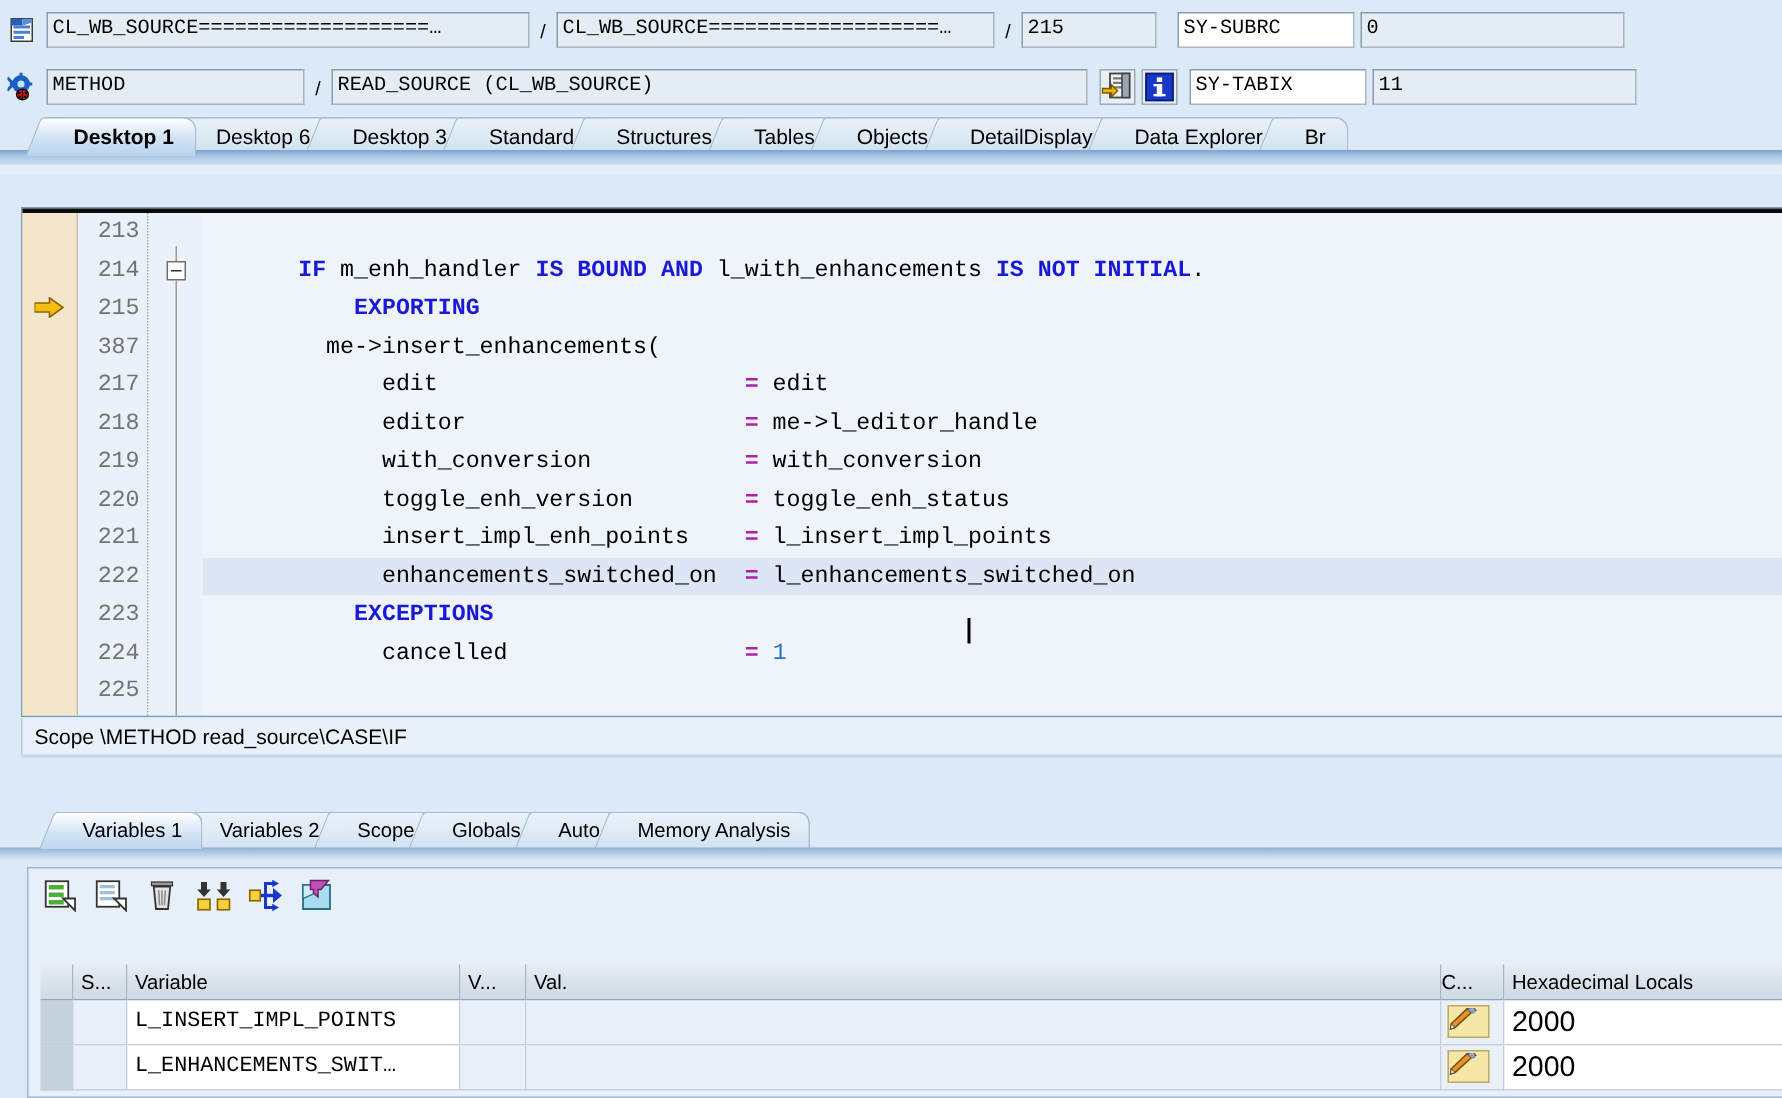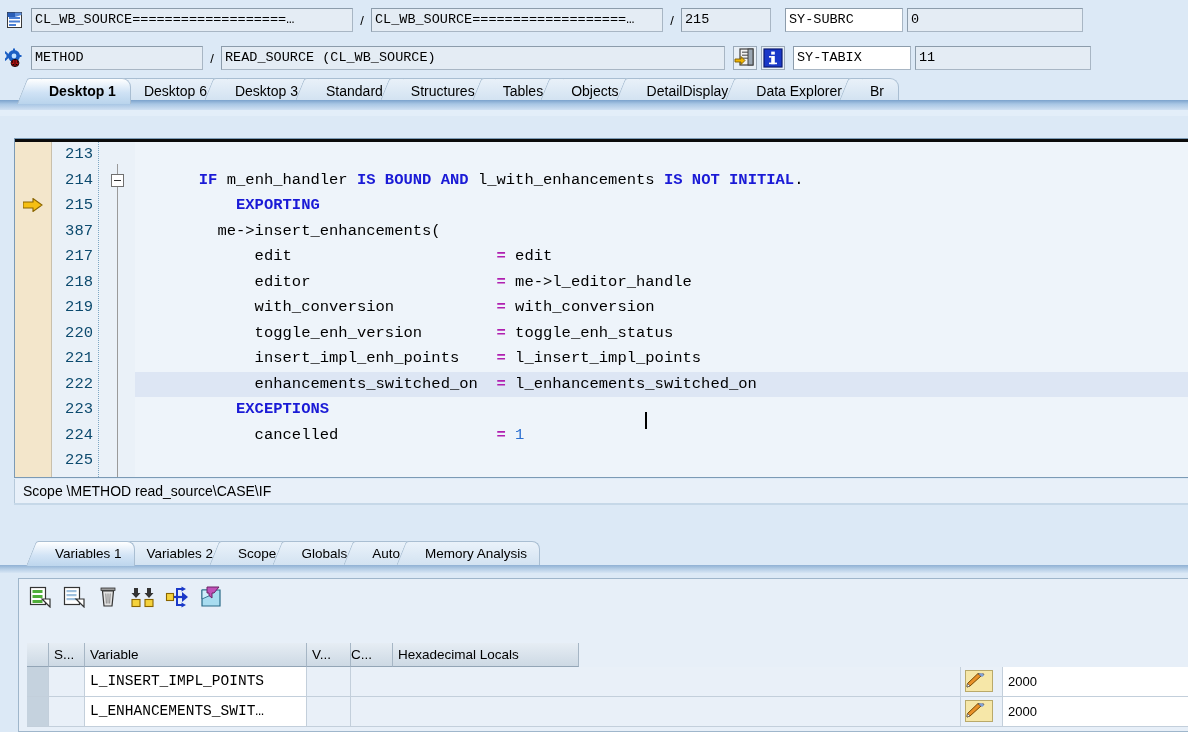--- a/index.html
+++ b/index.html
@@ -116,21 +116,21 @@
     content: ""; position: absolute; left: 2px; top: 5px; width: 7px; height: 1px; background: #333;
   }
   .codearea { flex: 1 1 auto; position: relative; background: #eef4fa; overflow: hidden; }
 
   .cl {
     height: 25.5px; line-height: 25.5px;
     font-family: "Liberation Mono", monospace;
     font-size: 15.5px; white-space: pre;
   }
   .gutter-num .cl {
-    text-align: right; padding-right: 5px; color: #0c4a6e; font-weight: normal;
+    text-align: right; padding-right: 5px; color: #737373; font-weight: normal;
   }
   .codearea .cl { padding-left: 8px; color: #000; }
   .codearea .cl.hl { background: #dde6f4; }
 
   .kw  { color: #1a1ad6; font-weight: bold; }
   .eq  { color: #b020b0; font-weight: bold; }
   .num { color: #2b6fd0; }
 
   .bp-arrow {
     position: absolute; left: 8px; top: 56px; width: 20px; height: 14px;
@@ -202,21 +202,21 @@
   }
   .vtbody .vtrow { height: 30px; }
   .vtbody .vtc {
     background: #ffffff; border-right: 1px solid #c3cfdb; border-bottom: 1px solid #c3cfdb;
     font-family: "Liberation Mono", monospace;
     font-size: 14.5px; line-height: 29px; color: #000;
     padding-left: 5px; box-sizing: border-box; overflow: hidden; white-space: nowrap;
   }
   .vtbody .vtc.sel   { background: #c5d2de; }
   .vtbody .vtc.faint { background: #e9f0f8; }
-  .vtbody .vtc.sans  { font-family: "Liberation Sans", sans-serif; font-size: 13px; }
+  .vtbody .vtc.sans  { font-family: "Liberation Sans", sans-serif; font-size: 19px; }
   .vtc.c-sel { width: 22px; }
   .vtc.c-s   { width: 36px; }
   .vtc.c-var { width: 222px; }
   .vtc.c-v   { width: 44px; }
   .vtc.c-val { width: 610px; }
   .vtc.c-c   { width: 42px; }
   .vtc.c-hex { width: 186px; }
 
   .pencilbtn {
     width: 28px; height: 22px; margin: 3px 0 0 4px;
@@ -425,20 +425,21 @@
             <polygon points="3,4 12,4 12,9 3,13" fill="#cfeefb" stroke="#2a6a88" stroke-width="0.9"></polygon>
             <polygon points="8,1 20,1 15,7 13,7 13,12 10,9.5 10,7 8,7" fill="#c050b8" stroke="#6b2266" stroke-width="1"></polygon>
           </svg></span>
       </div>
     <div class="vartable">
       <div class="vtrow vthead" id="vt-head">
           <div class="vtc c-sel"></div>
           <div class="vtc c-s">S...</div>
           <div class="vtc c-var">Variable</div>
           <div class="vtc c-v">V...</div>
+          <div class="vtc c-val">Val.</div>
           <div class="vtc c-c">C...</div>
           <div class="vtc c-hex">Hexadecimal Locals</div>
         </div>
       <div class="vtbody" id="vt-body">
           <div class="vtrow">
             <div class="vtc c-sel sel"></div>
             <div class="vtc c-s faint"></div>
             <div class="vtc c-var">L_INSERT_IMPL_POINTS</div>
             <div class="vtc c-v faint"></div>
             <div class="vtc c-val faint"></div>

